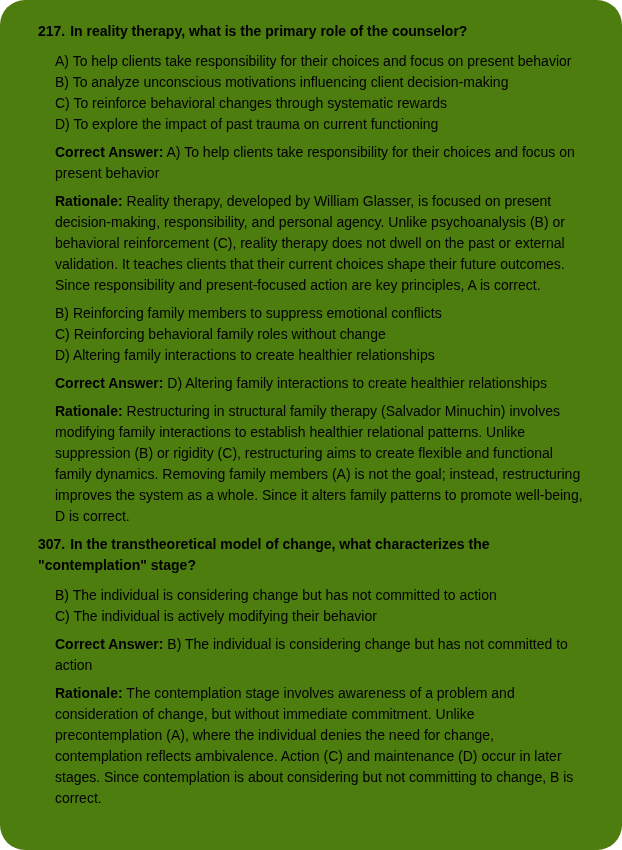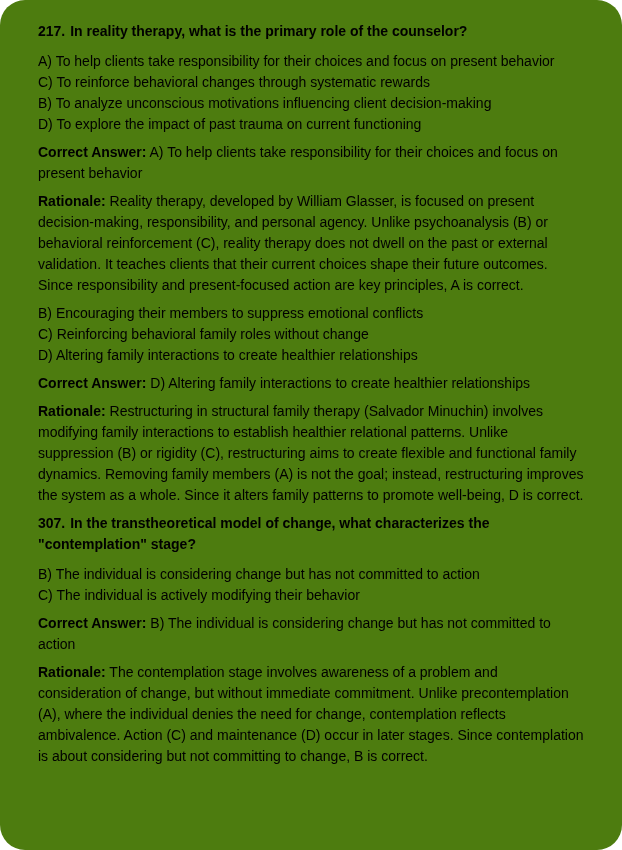--- a/index.html
+++ b/index.html
@@ -23,49 +23,49 @@
   }
   .q-heading {
     font-size: 14px;
     font-weight: bold;
     margin: 0 0 9px 0;
   }
   .q-heading .q-number {
     margin-right: 1px;
   }
   p {
-    margin: 0 0 7px 0;
+    margin: 0 0 7px 17px;
   }
   .options .opt {
     display: block;
   }
   .answer strong, .rationale strong {
     font-weight: bold;
   }
 </style>
 </head>
 <body>
 
 <div class="page">
 
   <section class="question-block">
     <h3 class="q-heading"><span class="q-number">217.</span> <span>In reality therapy, what is the primary role of the counselor?</span></h3>
     <p class="options">
       <span class="opt">A) To help clients take responsibility for their choices and focus on present behavior</span>
+      <span class="opt">B) To analyze unconscious motivations influencing client decision-making</span>
       <span class="opt">C) To reinforce behavioral changes through systematic rewards</span>
-      <span class="opt">B) To analyze unconscious motivations influencing client decision-making</span>
       <span class="opt">D) To explore the impact of past trauma on current functioning</span>
     </p>
     <p class="answer"><strong>Correct Answer:</strong> <span>A) To help clients take responsibility for their choices and focus on present behavior</span></p>
     <p class="rationale"><strong>Rationale:</strong> <span>Reality therapy, developed by William Glasser, is focused on present decision-making, responsibility, and personal agency. Unlike psychoanalysis (B) or behavioral reinforcement (C), reality therapy does not dwell on the past or external validation. It teaches clients that their current choices shape their future outcomes. Since responsibility and present-focused action are key principles, A is correct.</span></p>
   </section>
 
   <section class="question-block">
     <p class="options">
-      <span class="opt">B) Encouraging their members to suppress emotional conflicts</span>
+      <span class="opt">B) Reinforcing family members to suppress emotional conflicts</span>
       <span class="opt">C) Reinforcing behavioral family roles without change</span>
       <span class="opt">D) Altering family interactions to create healthier relationships</span>
     </p>
     <p class="answer"><strong>Correct Answer:</strong> <span>D) Altering family interactions to create healthier relationships</span></p>
     <p class="rationale"><strong>Rationale:</strong> <span>Restructuring in structural family therapy (Salvador Minuchin) involves modifying family interactions to establish healthier relational patterns. Unlike suppression (B) or rigidity (C), restructuring aims to create flexible and functional family dynamics. Removing family members (A) is not the goal; instead, restructuring improves the system as a whole. Since it alters family patterns to promote well-being, D is correct.</span></p>
   </section>
 
   <section class="question-block">
     <h3 class="q-heading"><span class="q-number">307.</span> <span>In the transtheoretical model of change, what characterizes the "contemplation" stage?</span></h3>
     <p class="options">

